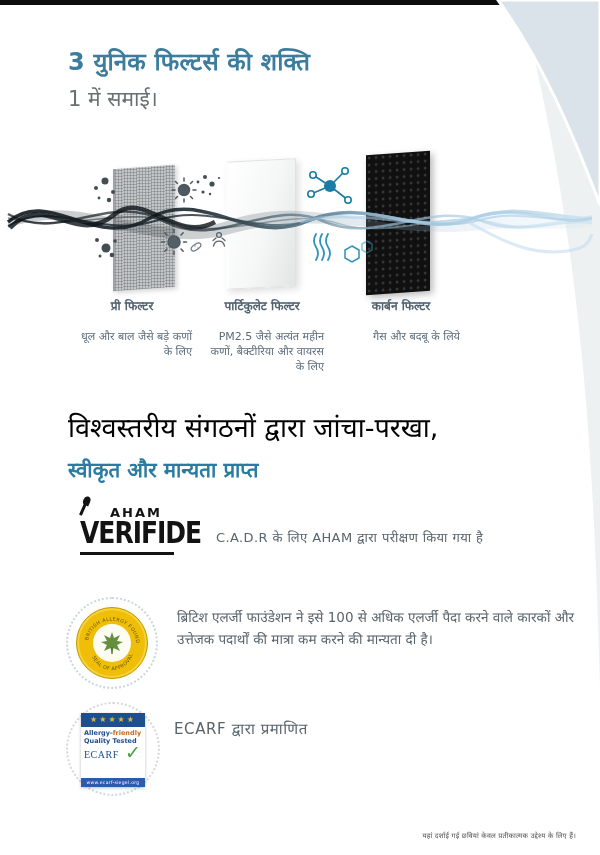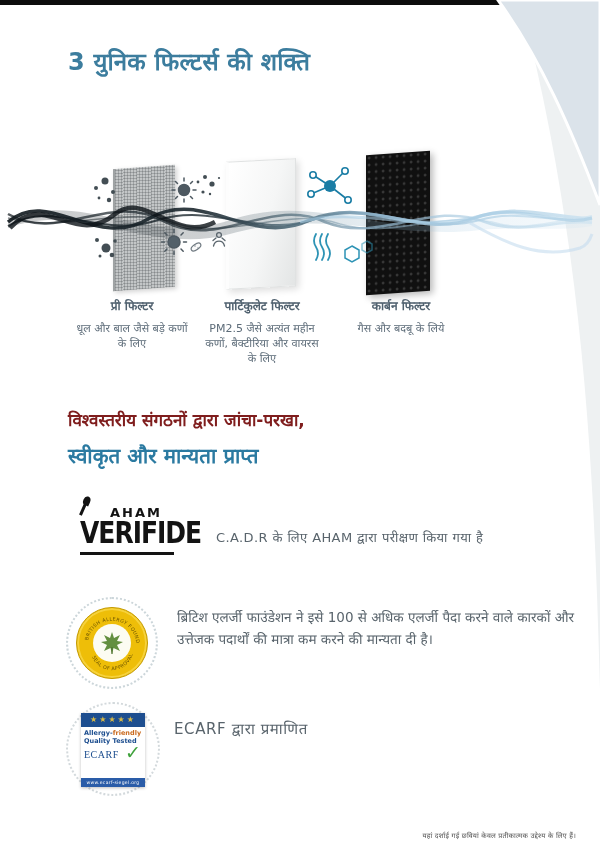--- a/index.html
+++ b/index.html
@@ -32,28 +32,28 @@
     background-color:#101010;
     background-image:radial-gradient(circle at 3px 3px, #373737 1.4px, transparent 1.7px);
     background-size:7px 7px;
     transform:skewY(-4deg); box-shadow:3px 3px 7px rgba(0,0,0,.28); }
   .wave-svg { position:absolute; left:0; top:0; width:600px; height:150px; }
 
   
   .filter-labels { position:absolute; top:296px; left:0; width:600px; }
   .flabel { position:absolute; text-align:center; color:#50616f; }
   .flabel .t { font-size:12px; font-weight:600; line-height:20px; }
-  .flabel .d { font-size:11px; font-weight:400; color:#5c6b78; line-height:15px; margin-top:5px; }
+  .flabel .d { font-size:11px; font-weight:400; color:#5c6b78; line-height:15px; margin-top:13px;text-align:right; }
   .fl-1 { left:72px;  width:120px; }
   .fl-2 { left:200px; width:124px; }
   .fl-3 { left:342px; width:118px; }
 
   
   .section-heading { position:absolute; left:68px; top:408px; }
-  .section-heading .s1 { font-size:17px; color:#7f1d1d; font-weight:700; }
+  .section-heading .s1 { font-size:27px; color:#000000; font-weight:400; }
   .section-heading .s2 { font-size:20.5px; color:#2b7aa1; font-weight:600; margin-top:10px; }
 
   
   .cap { position:absolute; color:#59646c; }
 
   
   .aham-logo { position:absolute; left:80px; top:505px; width:94px; height:58px; color:#131313; }
   .aham-brand { position:absolute; top:0; left:30px; font-size:13px; font-weight:800; letter-spacing:2px; }
   .aham-word { position:absolute; top:11px; left:0; font-size:25px; font-weight:900; letter-spacing:-1px;
                transform:scaleY(1.18); transform-origin:top left; white-space:nowrap; }
@@ -100,20 +100,21 @@
 
   <div class="top-bar"></div>
 
   <svg class="swoosh" viewBox="0 0 220 840">
     <path d="M140,0 H220 V690 C214,470 204,245 140,0 Z" fill="#eef1f2"></path>
     <path d="M118,0 H220 V205 C191,128 160,58 118,0 Z" fill="#dbe3ea" stroke="#ffffff" stroke-width="3"></path>
   </svg>
 
   <div class="heading">
     <div class="l1">3 युनिक फिल्टर्स की शक्ति</div>
+    <div class="l2">1 में समाई।</div>
   </div>
 
   <div class="illustration">
     <div class="panel panel-pre"></div>
     <div class="panel panel-hepa"></div>
     <div class="panel panel-carbon"></div>
 
     <svg class="wave-svg" viewBox="0 0 600 150">
       <defs>
         <linearGradient id="wg" x1="0" y1="0" x2="1" y2="0">

